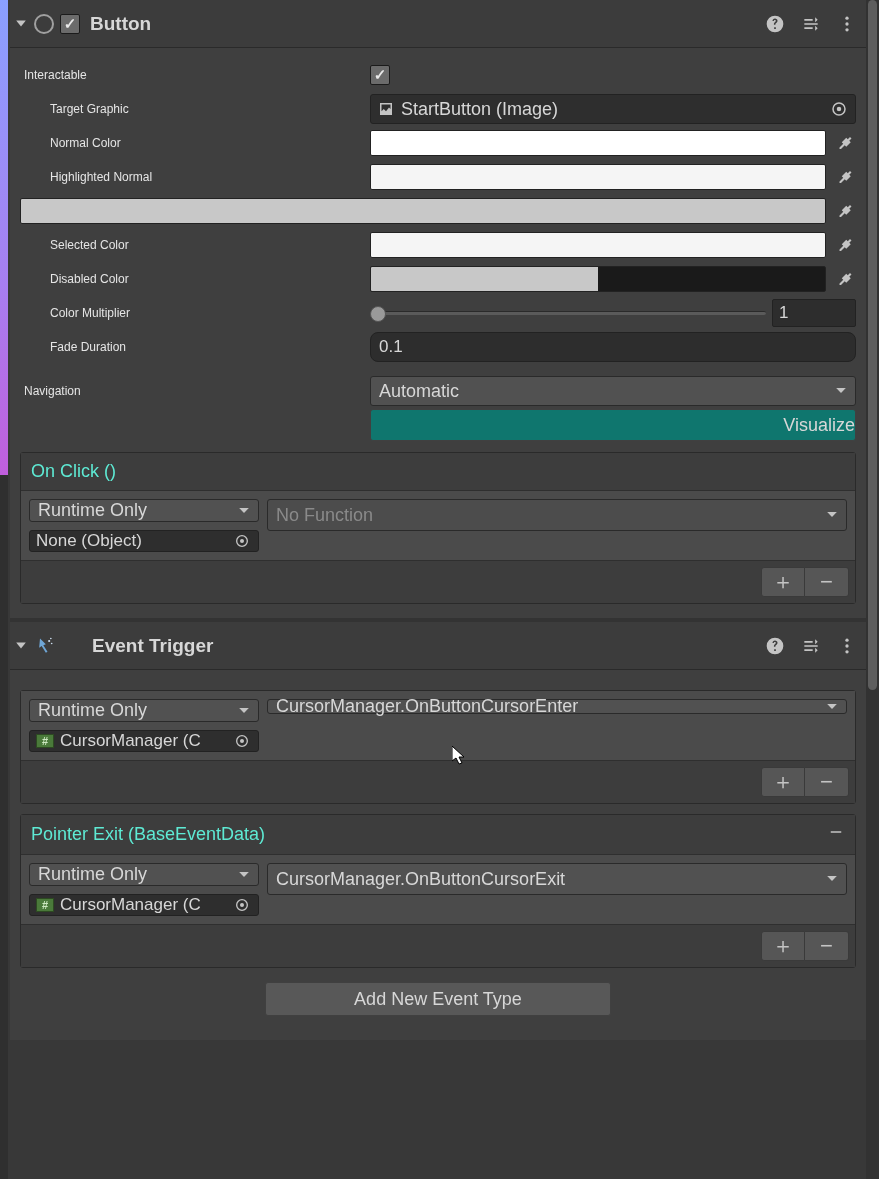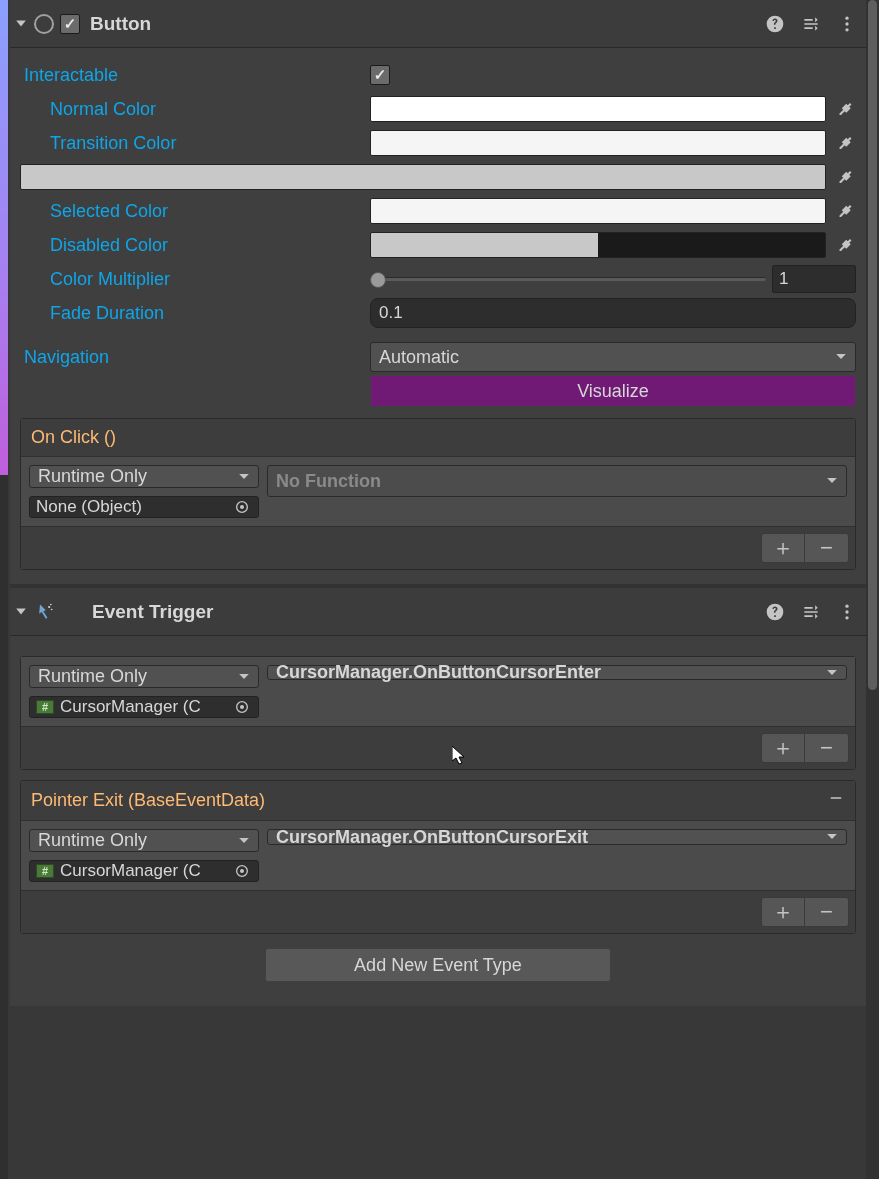--- a/index.html
+++ b/index.html
@@ -58,21 +58,21 @@
   }
   .comp-title { font-weight:600; color:#d7d7d7; font-size:19px; margin-left:4px; flex:1;}
   .hdr-icons { display:flex; gap:14px; align-items:center; color:#c4c4c4;}
   .hdr-icon { width:22px;height:22px; display:flex;align-items:center;justify-content:center; cursor:pointer;}
   .hdr-icon svg { fill:#c4c4c4; }
 
   .comp-body { background:#3f3f3f; padding:10px 10px 14px 10px;}
 
   .row { display:flex; align-items:center; min-height:34px; padding:1px 0;}
   .row.indent1 .label { padding-left:30px;}
-  .row .label { width:350px; color:#0ea5e9; font-size:18px; padding-left:4px;}
+  .row .label { width:350px; color:#e5e5e5; font-size:12px; padding-left:4px;}
   .row .field { flex:1; display:flex; align-items:center; gap:6px;}
 
   .dropdown {
     flex:1; height:30px; background:#515151; border:1px solid #2a2a2a;
     border-radius:3px; display:flex; align-items:center; padding:0 8px;
     color:#d7d7d7; font-size:18px; position:relative; cursor:pointer;
   }
   .dropdown .dd-arrow {
     position:absolute; right:8px; top:50%; transform:translateY(-50%);
   }
@@ -119,39 +119,39 @@
     border-radius:2px; color:#d7d7d7; padding:0 6px; font-size:17px;
     display:flex;align-items:center;
   }
   .textfield {
     flex:1; height:30px; background:#2d2d2d; border:1px solid #222;
     border-radius:8px; color:#d7d7d7; padding:0 8px; font-size:17px;
     display:flex;align-items:center;
   }
 
   .button-ctl {
-    flex:1; height:32px; background:#701a75; border:1px solid #404040;
+    flex:1; height:32px; background:#0f766e; border:1px solid #404040;
     border-radius:3px; color:#d7d7d7; font-size:18px;
-    display:flex; align-items:center; justify-content:center; cursor:pointer;
+    display:flex; align-items:center; justify-content:flex-end; cursor:pointer;
   }
 
   
   .evt-box {
     margin-top:10px;
     border:1px solid #2a2a2a; border-radius:3px; background:#434343;
   }
   .evt-head {
-    padding:8px 10px; font-size:18px; color:#fdba74;
+    padding:8px 10px; font-size:18px; color:#5eead4;
     border-bottom:1px solid #2f2f2f;
     background:#3d3d3d; display:flex; align-items:center;
   }
   .evt-head .minus-icon { margin-left:auto; cursor:pointer;}
   .evt-inner { padding:8px; background:#4b4b4b; display:flex; gap:8px;}
   .evt-left { width:230px; display:flex; flex-direction:column; gap:8px;}
-  .evt-right { flex:1;font-weight:bold;}
+  .evt-right { flex:1;}
   .evt-foot {
     display:flex; justify-content:flex-end; gap:0; padding:6px 6px 6px 0;
     background:#3d3d3d; border-top:1px solid #2f2f2f;
   }
   .pm-btn {
     width:44px; height:30px; background:#565656; border:1px solid #3a3a3a;
     display:flex;align-items:center;justify-content:center;cursor:pointer;
     color:#c4c4c4; font-size:22px;
   }
   .pm-btn:first-child{border-radius:3px 0 0 3px;}
@@ -225,34 +225,51 @@
   <div class="comp-body">
 
     <div class="row">
       <div class="label">Interactable</div>
       <div class="field">
         <span class="checkbox checked"></span>
       </div>
     </div>
 
 
+    <div class="row indent1">
+      <div class="label">Target Graphic</div>
+      <div class="field">
+        <div class="objfield">
+          <svg class="img-ico" viewBox="0 0 24 24" width="18" height="18" fill="#c4c4c4">
+              <path d="M4 4h16v16H4zM6 6v9l3-3 3 3 4-5 2 2V6z"></path>
+            </svg>
+          <span>StartButton (Image)</span>
+          <span class="target">
+            <svg viewBox="0 0 24 24" width="18" height="18" fill="#c4c4c4">
+                <circle cx="12" cy="12" r="8" fill="none" stroke="#c4c4c4" stroke-width="2"></circle>
+                <circle cx="12" cy="12" r="3"></circle>
+              </svg>
+          </span>
+        </div>
+      </div>
+    </div>
 
     <div class="row indent1">
       <div class="label">Normal Color</div>
       <div class="field">
         <div class="color-swatch" style="background:#ffffff"></div>
         <span class="eyedrop">
             <svg viewBox="0 0 24 24" width="18" height="18">
               <path d="M20 4l-3 3-2-2-6 6 2 2-5 5v2h2l5-5 2 2 6-6-2-2 3-3z"></path>
             </svg>
           </span>
       </div>
     </div>
     <div class="row indent1">
-      <div class="label">Transition Color</div>
+      <div class="label">Highlighted Normal</div>
       <div class="field">
         <div class="color-swatch" style="background:#f5f5f5"></div>
         <span class="eyedrop">
             <svg viewBox="0 0 24 24" width="18" height="18">
               <path d="M20 4l-3 3-2-2-6 6 2 2-5 5v2h2l5-5 2 2 6-6-2-2 3-3z"></path>
             </svg>
           </span>
       </div>
     </div>
     <div class="row indent1">
@@ -470,21 +487,21 @@
             <span style="overflow:hidden;white-space:nowrap;">CursorManager (C</span>
             <span class="target">
               <svg viewBox="0 0 24 24" width="16" height="16" fill="#c4c4c4">
                   <circle cx="12" cy="12" r="8" fill="none" stroke="#c4c4c4" stroke-width="2"></circle>
                   <circle cx="12" cy="12" r="3"></circle>
                 </svg>
             </span>
           </div>
         </div>
         <div class="evt-right">
-          <div class="dropdown" style="height:16px">
+          <div class="dropdown" style="height:32px">
             <span>CursorManager.OnButtonCursorExit</span>
             <span class="dd-arrow"><svg viewBox="0 0 10 10" width="12" height="12">
                   <path d="M1 3l4 4 4-4z"></path>
                 </svg></span>
           </div>
         </div>
       </div>
       <div class="evt-foot">
         <div class="pm-btn">＋</div>
         <div class="pm-btn">−</div>

